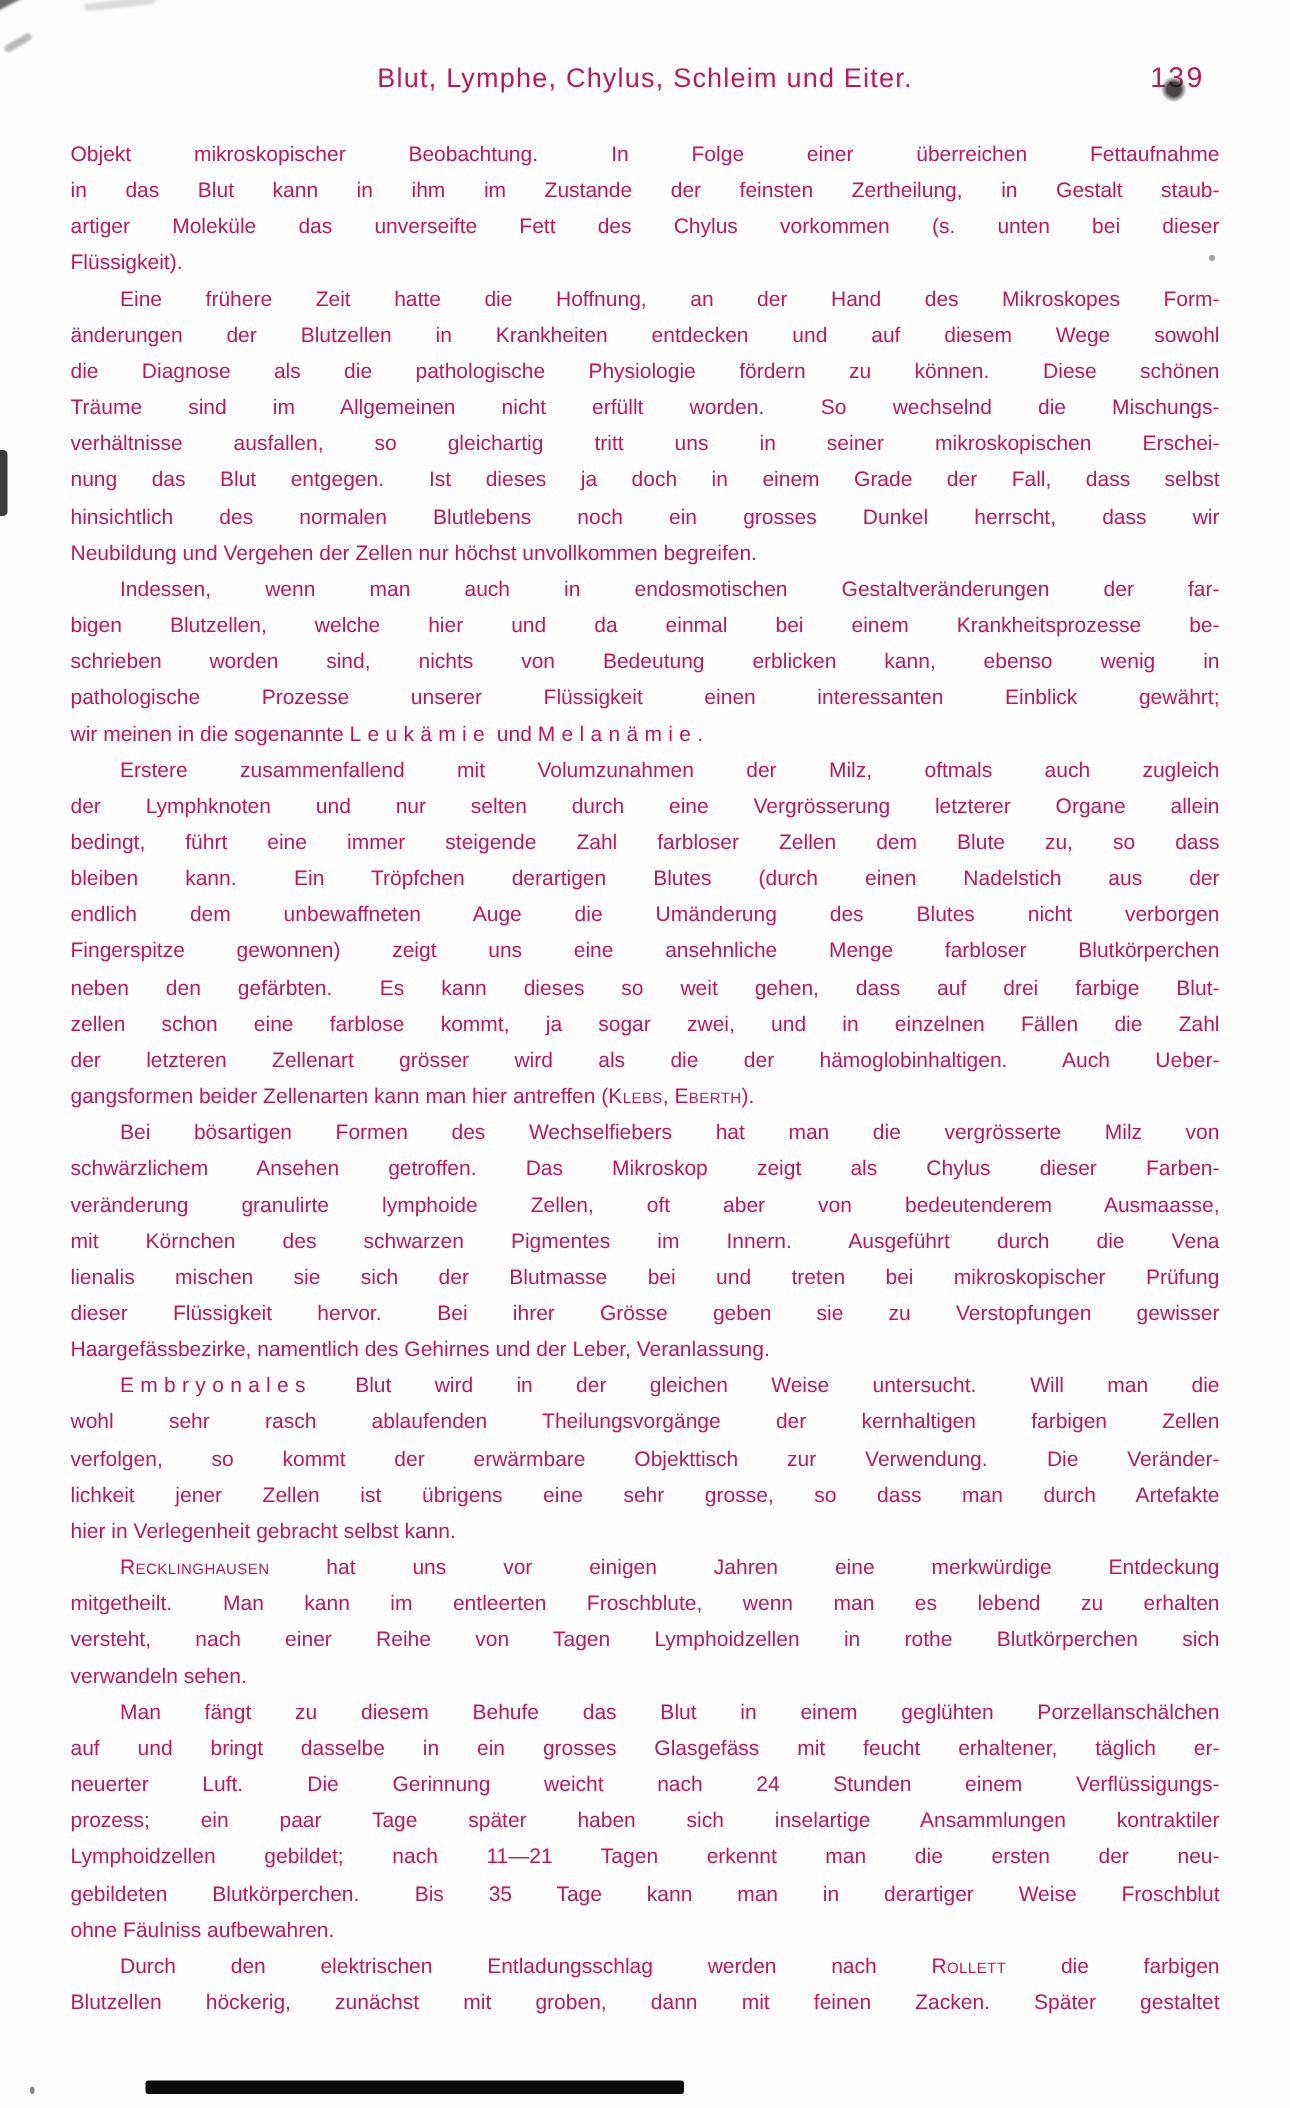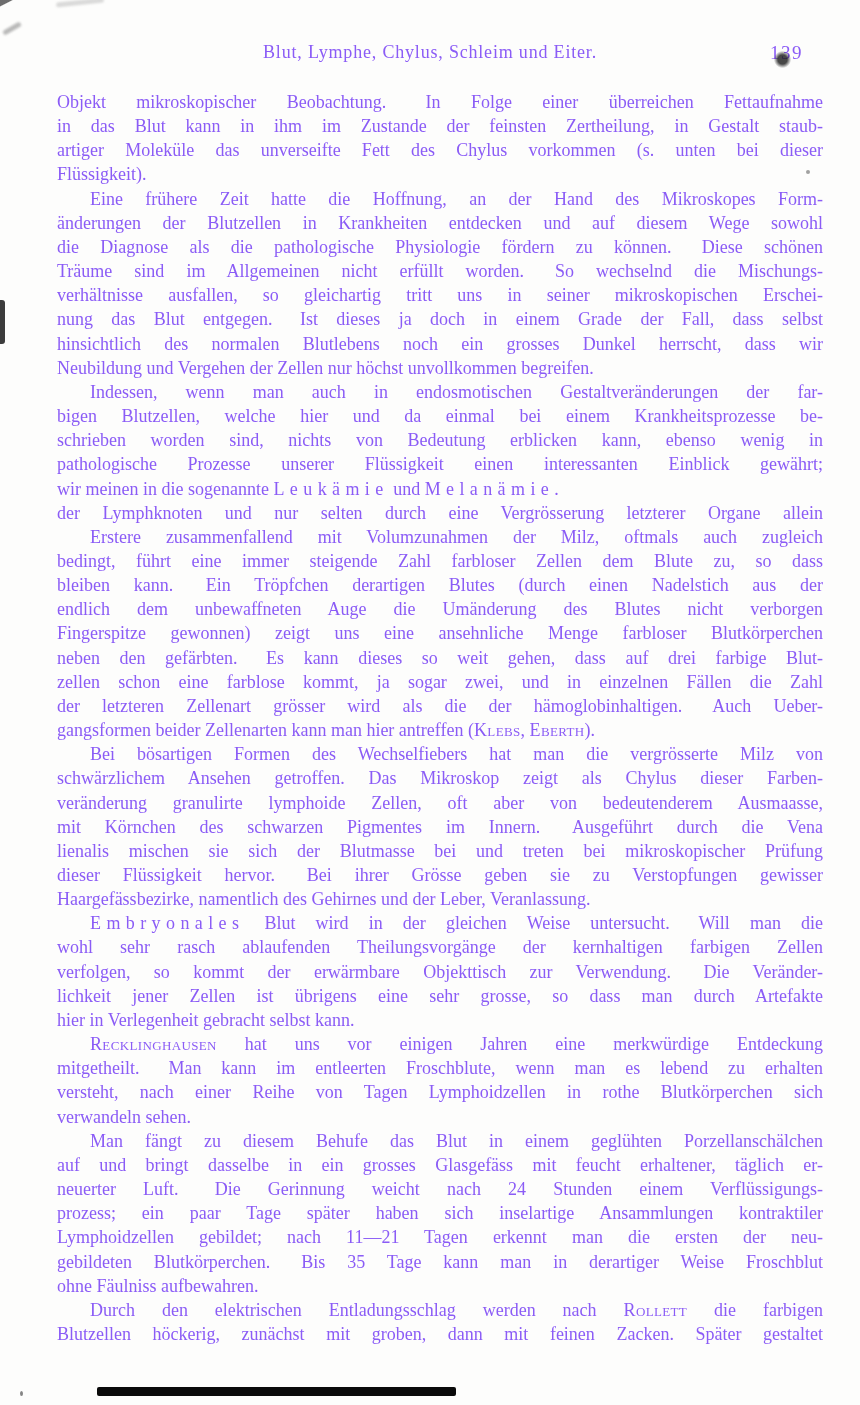--- a/index.html
+++ b/index.html
@@ -2,22 +2,22 @@
 <html><head>
 <meta charset="utf-8">
 <style>
   html, body { margin: 0; padding: 0; background: #ffffff; }
   .page {
     position: relative;
     width: 860px;
     height: 1405px;
     background: #fdfdfc;
     overflow: hidden;
-    font-family: Liberation Serif, serif;
-    color: #8b5cf6;
+    font-family: Liberation Sans, sans-serif;
+    color: #be185d;
   }
   .running-header {
     position: absolute;
     top: 42px;
     left: 47px;
     width: 766px;
     height: 26px;
     font-size: 18px;
   }
   .header-title {
@@ -39,23 +39,22 @@
     width: 17px;
     height: 17px;
     background: radial-gradient(ellipse at center, rgba(20,20,20,0.78) 0 38%, rgba(20,20,20,0) 72%);
     pointer-events: none;
   }
   .body-text {
     position: absolute;
     top: 90px;
     left: 47px;
     width: 766px;
-    font-size: 18px;
+    font-size: 14px;
     line-height: 24.15px;
-    margin-left: 10px;
   }
   .para { margin: 0; }
   .line {
     text-align: justify;
     text-align-last: justify;
   }
   .line.last { text-align-last: left; }
   .line.indent { padding-left: 33px; }
   .sp { letter-spacing: 0.30em; }
   .sc { font-variant: small-caps; letter-spacing: 0.02em; }
@@ -122,22 +121,22 @@
         <div class="line last"><span>Neubildung und Vergehen der Zellen nur höchst unvollkommen begreifen.</span></div>
       </div>
       <div class="para">
         <div class="line indent"><span>Indessen, wenn man auch in endosmotischen Gestaltveränderungen der far-</span></div>
         <div class="line"><span>bigen Blutzellen, welche hier und da einmal bei einem Krankheitsprozesse be-</span></div>
         <div class="line"><span>schrieben worden sind, nichts von Bedeutung erblicken kann, ebenso wenig in</span></div>
         <div class="line"><span>pathologische Prozesse unserer Flüssigkeit einen interessanten Einblick gewährt;</span></div>
         <div class="line last"><span>wir meinen in die sogenannte </span><span class="sp">Leukämie</span><span> und </span><span class="sp">Melanämie</span><span>.</span></div>
       </div>
       <div class="para">
+        <div class="line indent"><span>Erstere zusammenfallend mit Volumzunahmen der Milz, oftmals auch zugleich</span></div>
         <div class="line"><span>der Lymphknoten und nur selten durch eine Vergrösserung letzterer Organe allein</span></div>
-        <div class="line indent"><span>Erstere zusammenfallend mit Volumzunahmen der Milz, oftmals auch zugleich</span></div>
         <div class="line"><span>bedingt, führt eine immer steigende Zahl farbloser Zellen dem Blute zu, so dass</span></div>
         <div class="line"><span>bleiben kann.  Ein Tröpfchen derartigen Blutes (durch einen Nadelstich aus der</span></div>
         <div class="line"><span>endlich dem unbewaffneten Auge die Umänderung des Blutes nicht verborgen</span></div>
         <div class="line"><span>Fingerspitze gewonnen) zeigt uns eine ansehnliche Menge farbloser Blutkörperchen</span></div>
         <div class="line"><span>neben den gefärbten.  Es kann dieses so weit gehen, dass auf drei farbige Blut-</span></div>
         <div class="line"><span>zellen schon eine farblose kommt, ja sogar zwei, und in einzelnen Fällen die Zahl</span></div>
         <div class="line"><span>der letzteren Zellenart grösser wird als die der hämoglobinhaltigen.  Auch Ueber-</span></div>
         <div class="line last"><span>gangsformen beider Zellenarten kann man hier antreffen (</span><span class="sc">Klebs</span><span>, </span><span class="sc">Eberth</span><span>).</span></div>
       </div>
       <div class="para">

